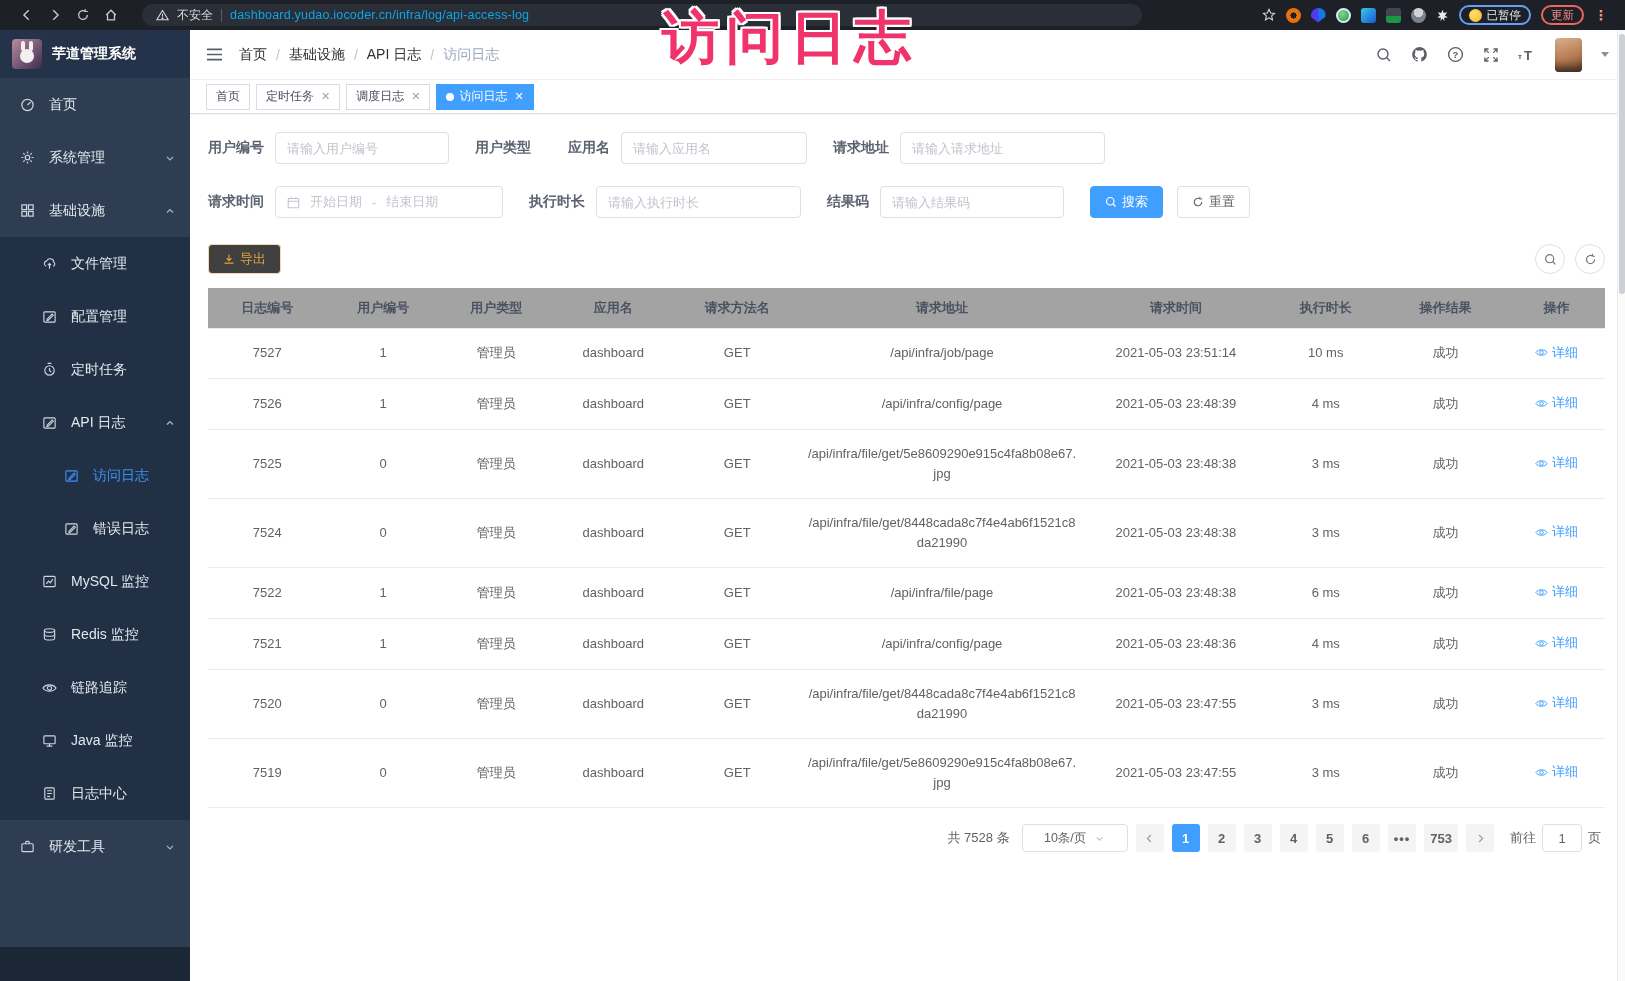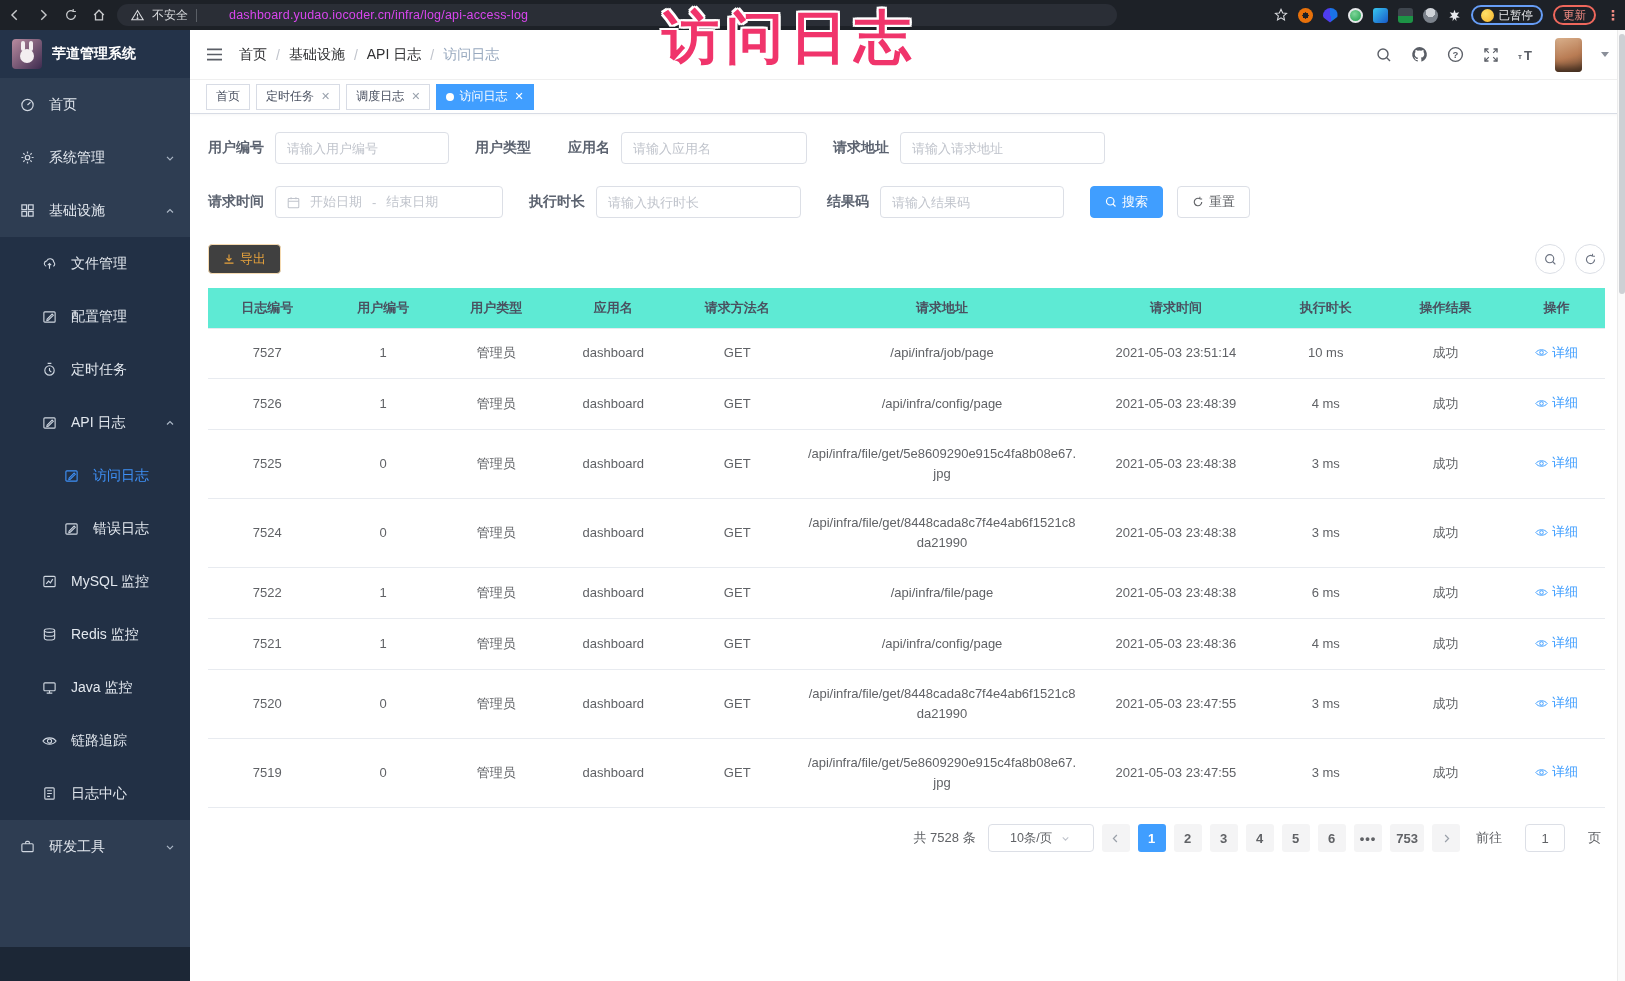--- a/index.html
+++ b/index.html
@@ -1,25 +1,25 @@
 <!DOCTYPE html>
 <html><head>
 <meta charset="utf-8">
 <style>
   * { margin:0; padding:0; box-sizing:border-box; }
   html,body { width:1625px; height:981px; overflow:hidden; font-family:"Liberation Sans","DejaVu Sans",sans-serif; background:#fff; position:relative; }
   svg { display:block; }
 
   
-  .chrome { height:30px; background:#1d2127; display:flex; align-items:center; padding:0 4px; gap:11px; position:relative; z-index:5; }
+  .chrome { height:30px; background:#1d2127; display:flex; align-items:center; padding:0 16px; gap:24px; position:relative; z-index:5; }
   .chrome .navbtns { display:flex; align-items:center; gap:14px; color:#c8cacd; padding-left:4px; }
   .chrome .navbtns span { display:flex; }
   .urlbar { flex:1; max-width:1000px; height:22px; background:#2a2e36; border-radius:12px; display:flex; align-items:center; padding:0 14px; gap:8px; color:#dadcdf; font-size:12px; }
   .urlbar .sep { width:1px; height:13px; background:#5a5f66; }
-  .urlbar .url { color:#d946ef; font-size:12.5px; letter-spacing:.2px;margin-left:24px; }
+  .urlbar .url { color:#0ea5e9; font-size:12.5px; letter-spacing:.2px; }
   .chrome .right { margin-left:auto; display:flex; align-items:center; gap:10px; }
   .extdot { width:15px; height:15px; border-radius:50%; }
   .extsq  { width:15px; height:15px; border-radius:3px; }
   .pill { height:20px; border-radius:11px; display:flex; align-items:center; gap:5px; padding:0 8px; font-size:11.5px; }
   .pill.paused { border:2px solid #669df6; color:#e8eaed; }
   .pill.update { border:2px solid #ee675c; color:#f28b82; }
   .emoji-dot { width:13px; height:13px; border-radius:50%; background:radial-gradient(circle at 35% 35%, #ffe168, #f7b42c); }
   .kebab { color:#f28b82; font-size:14px; font-weight:bold; letter-spacing:1px; }
 
   
@@ -83,34 +83,34 @@
   .btn { height:32px; border-radius:4px; font-size:13px; display:inline-flex; align-items:center; gap:5px; padding:0 14px; cursor:pointer; border:1px solid #dcdfe6; background:#fff; color:#606266; }
   .btn.primary { background:#409eff; border-color:#409eff; color:#fff; }
   .btn.warn-plain { background:#404040; border-color:#f5dab1; color:#e6a23c; height:30px; }
 
   .toolbar { display:flex; align-items:flex-start; margin-bottom:14px; }
   .toolbar .spacer { flex:1; }
   .circle-btn { width:30px; height:30px; border-radius:50%; border:1px solid #dcdfe6; background:#fff; color:#6b7280; display:flex; align-items:center; justify-content:center; margin-left:10px; cursor:pointer; }
 
   
   table.grid { width:100%; border-collapse:collapse; font-size:13px; color:#606266; table-layout:fixed; }
-  table.grid th { background:#5eead4; color:#4a5160; font-weight:700; height:40px; padding:0 6px; border-bottom:1px solid #e6eaf0; }
+  table.grid th { background:#a3a3a3; color:#4a5160; font-weight:700; height:40px; padding:0 6px; border-bottom:1px solid #e6eaf0; }
   table.grid td { padding:14px 6px; text-align:center; border-bottom:1px solid #e8ebf0; line-height:1.55; }
   td.url-cell { word-break:break-all; }
   a.detail { color:#409eff; text-decoration:none; display:inline-flex; align-items:center; gap:4px; cursor:pointer; }
 
   
   .pager { display:flex; align-items:center; justify-content:flex-end; gap:8px; padding:16px 4px 0 0; font-size:13px; color:#606266; }
   .pager .total { margin-right:4px; }
   .size-select { width:106px; height:28px; border:1px solid #dcdfe6; border-radius:4px; display:flex; align-items:center; justify-content:center; gap:8px; color:#606266; font-size:12.5px; cursor:pointer; }
   .pbtn { min-width:28px; height:28px; border-radius:3px; background:#f4f4f5; color:#606266; font-weight:600; display:flex; align-items:center; justify-content:center; padding:0 6px; cursor:pointer; font-size:13px; }
   .pbtn.active { background:#409eff; color:#fff; }
   .pbtn.nav { color:#9aa0a9; font-size:12px; }
   .pbtn.more { letter-spacing:1px; color:#606266; background:#f4f4f5; }
-  .goto { display:flex; align-items:center; gap:23px; margin-left:8px; }
+  .goto { display:flex; align-items:center; gap:6px; margin-left:8px; }
   .goto input { width:40px; height:28px; border:1px solid #dcdfe6; border-radius:4px; text-align:center; font-size:13px; color:#606266; outline:none; font-family:inherit; }
 
   .page-scrollbar { position:absolute; right:0; top:30px; bottom:0; width:8px; background:#fafafa; border-left:1px solid #ececec; z-index:6; }
   .page-scrollbar .thumb { position:absolute; top:4px; left:1px; width:6px; height:260px; border-radius:3px; background:#cdd0d4; }
 </style>
 </head>
 <body>
 
 <div class="chrome">
   <div class="navbtns">
@@ -299,35 +299,35 @@
               <svg width="15" height="15" viewBox="0 0 16 16" fill="none" stroke="currentColor" stroke-width="1.2">
                 <ellipse cx="8" cy="3.8" rx="5.5" ry="1.9"></ellipse>
                 <path d="M2.5 3.8 V12 a5.5 1.9 0 0 0 11 0 V3.8"></path>
                 <path d="M2.5 8 a5.5 1.9 0 0 0 11 0"></path>
               </svg>
             </span>
           <span class="ml">Redis 监控</span>
         </div>
         <div class="menu-item lvl2">
           <span class="mi">
-              <svg width="15" height="15" viewBox="0 0 16 16" fill="none" stroke="currentColor" stroke-width="1.2">
-                <rect x="2" y="3" width="12" height="8.5" rx="1"></rect>
-                <path d="M5 14 H11 M8 11.5 V14"></path>
-              </svg>
-            </span>
-          <span class="ml">Java 监控</span>
-        </div>
-        <div class="menu-item lvl2">
-          <span class="mi">
               <svg width="15" height="12" viewBox="0 0 16 12" fill="none" stroke="currentColor" stroke-width="1.2">
                 <path d="M1 6 C4 1.5 12 1.5 15 6 C12 10.5 4 10.5 1 6 Z"></path>
                 <circle cx="8" cy="6" r="2.2"></circle>
               </svg>
             </span>
           <span class="ml">链路追踪</span>
+        </div>
+        <div class="menu-item lvl2">
+          <span class="mi">
+              <svg width="15" height="15" viewBox="0 0 16 16" fill="none" stroke="currentColor" stroke-width="1.2">
+                <rect x="2" y="3" width="12" height="8.5" rx="1"></rect>
+                <path d="M5 14 H11 M8 11.5 V14"></path>
+              </svg>
+            </span>
+          <span class="ml">Java 监控</span>
         </div>
         <div class="menu-item lvl2">
           <span class="mi">
               <svg width="15" height="15" viewBox="0 0 16 16" fill="none" stroke="currentColor" stroke-width="1.2">
                 <rect x="3" y="2" width="10" height="12" rx="1"></rect>
                 <path d="M5.5 5 H10.5 M5.5 8 H10.5 M5.5 11 H8.5"></path>
               </svg>
             </span>
           <span class="ml">日志中心</span>
         </div>

